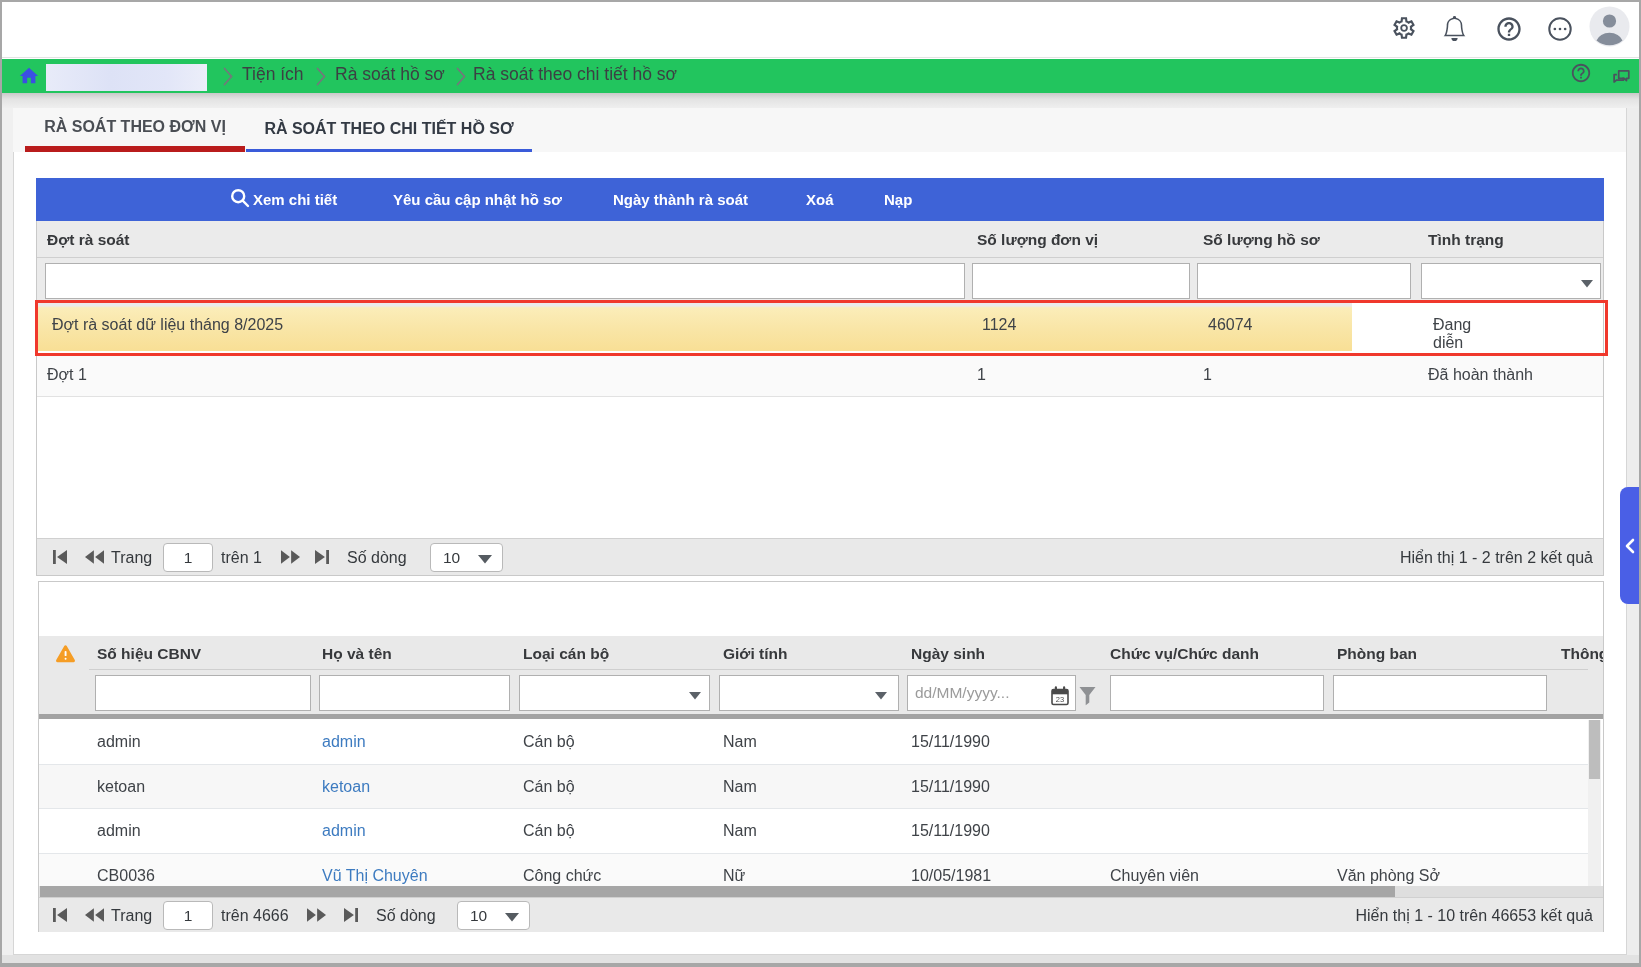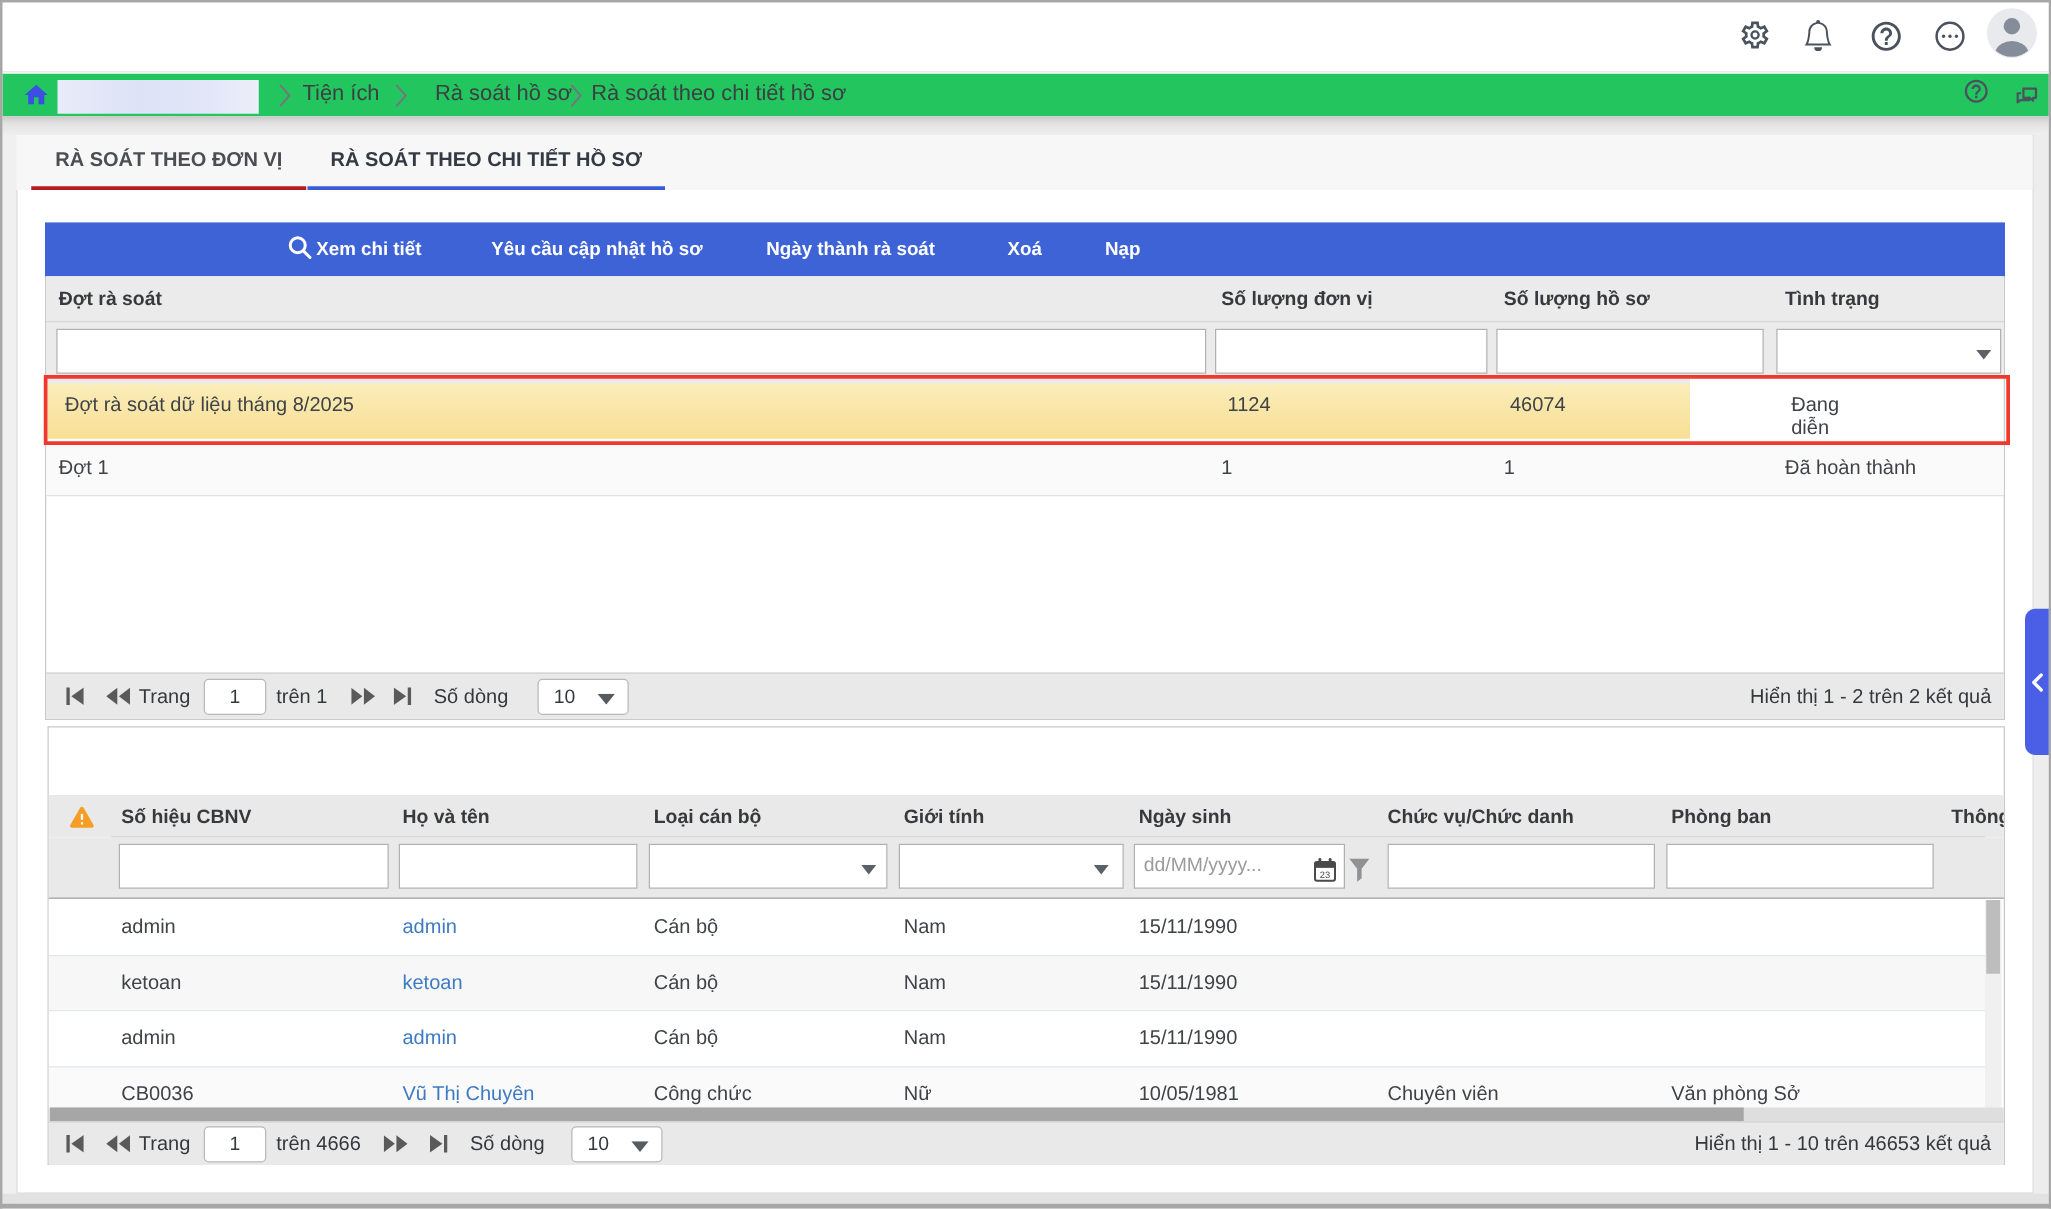--- a/index.html
+++ b/index.html
@@ -27,21 +27,21 @@
 #crumb-shadow { left:2px; top:93px; width:1637px; height:15px;
   background:linear-gradient(180deg,#c9c9c9 0%,#e3e3e3 40%,#efefef 100%); }
 
 
 #panel { left:13px; top:108px; width:1614px; height:847px; background:#fff; border:1px solid #d6d6d6; }
 #gutter { left:1627px; top:108px; width:12px; height:853px; background:#ededed; }
 #gutter-left { left:2px; top:108px; width:11px; height:855px; background:#f0f0f0; }
 
 
 #tabstrip { left:13px; top:108px; width:1613px; height:44px; background:#f7f7f7; }
-#tab1 { left:25px; top:108px; width:220px; height:44px; border-bottom:3px solid #b91c1c;
+#tab1 { left:25px; top:108px; width:220px; height:44px; border-bottom:6px solid #b91c1c;
   display:flex; align-items:center; justify-content:center;
   color:#4a4e54; font-size:16px; font-weight:bold; }
 #tab2 { left:246px; top:108px; width:286px; height:44px; border-bottom:3px solid #3a5bd9;
   display:flex; align-items:center; justify-content:center;
   color:#333a44; font-size:16px; font-weight:bold; }
 
 
 #grid1 { left:36px; top:178px; width:1568px; height:398px; border:1px solid #c9c9c9; background:#fff; }
 #toolbar { left:36px; top:178px; width:1568px; height:43px; background:#3e63d7; }
 #tb-btn { left:38px; top:179px; width:175px; height:41px; background:#3152c4;
@@ -60,21 +60,21 @@
 #g1-pager { left:37px; top:538px; width:1566px; height:37px; background:#e9e9e9; border-top:1px solid #d0d0d0; }
 .pager-text { position:absolute; color:#35393d; font-size:16px; }
 .pager-box { position:absolute; background:#fff; border:1px solid #b9b9b9; border-radius:4px;
   display:flex; align-items:center; justify-content:center; color:#35393d; font-size:15.5px; }
 
 
 #grid2 { left:38px; top:581px; width:1566px; height:351px; border:1px solid #c9c9c9; background:#fff; }
 #g2-title { left:58px; top:600px; color:#f25a41; font-size:16.5px; }
 #g2-header { left:39px; top:636px; width:1564px; height:34px; background:#e9e9e9; overflow:hidden; }
 #g2-hline { left:89px; top:669px; width:1499px; height:1px; background:#cfcfcf; }
-#g2-filter { left:39px; top:670px; width:1564px; height:49px; background:#e9e9e9; border-bottom:1px solid #a3a3a3; }
+#g2-filter { left:39px; top:670px; width:1564px; height:49px; background:#e9e9e9; border-bottom:5px solid #a3a3a3; }
 .g2row { position:absolute; left:39px; width:1549px; height:44px; }
 #g2-vsb-track { left:1588px; top:720px; width:13px; height:167px; background:#f0f0f0; }
 #g2-vsb-thumb { left:1589px; top:720px; width:11px; height:59px; background:#bdbdbd; }
 #g2-hsb-track { left:39px; top:886px; width:1564px; height:11px; background:#dedede; }
 #g2-hsb-thumb { left:40px; top:886px; width:1355px; height:11px; background:#a6a6a6; }
 #g2-pager { left:39px; top:897px; width:1564px; height:35px; background:#e9e9e9; border-top:1px solid #d0d0d0; }
 .link { color:#3d7bc0; }
 
 
 #flap { left:1620px; top:487px; width:19px; height:117px; background:#4a5fe6;
@@ -112,21 +112,21 @@
       <path d="M10 20v-6h4v6h5v-8h3L12 3 2 12h3v8z"></path>
     </svg>
     <div id="crumb-redact" class="abs"></div>
     <svg class="crumb-sep" style="left:221px;" width="10" height="19" viewBox="0 0 10 19" fill="none" stroke="#74777b" stroke-width="1.7" stroke-linecap="round">
         <path d="M1.5 1.5 L8.5 9.5 L1.5 17.5"></path>
       </svg>
     <span class="crumb-item" style="left:240px;">Tiện ích</span>
     <svg class="crumb-sep" style="left:314px;" width="10" height="19" viewBox="0 0 10 19" fill="none" stroke="#74777b" stroke-width="1.7" stroke-linecap="round">
         <path d="M1.5 1.5 L8.5 9.5 L1.5 17.5"></path>
       </svg>
-    <span class="crumb-item" style="left:346px;text-align:right;">Rà soát hồ sơ</span>
+    <span class="crumb-item" style="left:333px;text-align:right;">Rà soát hồ sơ</span>
     <svg class="crumb-sep" style="left:454px;" width="10" height="19" viewBox="0 0 10 19" fill="none" stroke="#74777b" stroke-width="1.7" stroke-linecap="round">
         <path d="M1.5 1.5 L8.5 9.5 L1.5 17.5"></path>
       </svg>
     <span class="crumb-item" style="left:471px;">Rà soát theo chi tiết hồ sơ</span>
     <svg class="abs" style="left:1568px; top:3px;" width="22" height="22" viewBox="0 0 24 24" fill="#4a525e">
       <path d="M11 18h2v-2h-2v2zm1-16C6.48 2 2 6.48 2 12s4.48 10 10 10 10-4.48 10-10S17.52 2 12 2zm0 18c-4.41 0-8-3.59-8-8s3.59-8 8-8 8 3.59 8 8-3.59 8-8 8zm0-14c-2.21 0-4 1.79-4 4h2c0-1.1.9-2 2-2s2 .9 2 2c0 2-3 1.75-3 5h2c0-2.25 3-2.5 3-5 0-2.21-1.79-4-4-4z"></path>
     </svg>
     <svg class="abs" style="left:1608px; top:6px;" width="22" height="22" viewBox="0 0 24 24" fill="none" stroke="#4a525e" stroke-width="1.9" stroke-linejoin="round">
       <path d="M9.5 6.5h11v8h-2.5v2.5l-3-2.5h-5.5z"></path>
       <path d="M7.5 10.5h-3v8l2.5-2h7.5v-3"></path>

